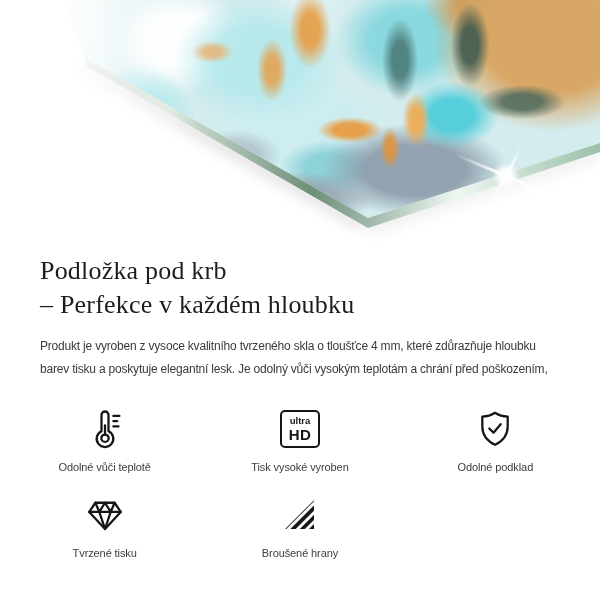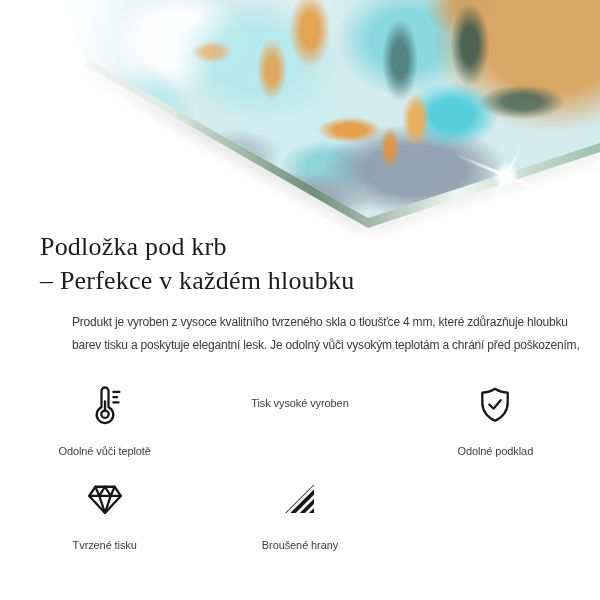--- a/index.html
+++ b/index.html
@@ -58,34 +58,34 @@
 
   .sparkle { position:absolute; left:506px; top:176px; width:0; height:0; }
   .sparkle .ray { position:absolute; top:0; left:0; height:3px; border-radius:2px;
     background:linear-gradient(90deg, rgba(255,255,255,0), #fff 45%, #fff 55%, rgba(255,255,255,0)); }
   .sparkle .ray-a { width:110px; transform:translate(-50%,-50%) rotate(23deg); }
   .sparkle .ray-b { width:70px;  transform:translate(-50%,-50%) rotate(-62deg); }
   .sparkle .core { position:absolute; top:0; left:0; width:28px; height:28px; transform:translate(-50%,-50%);
     background:radial-gradient(circle, #fff 0 28%, rgba(255,255,255,0) 70%); }
 
   
-  .content { position:absolute; left:40px; top:224px; width:530px; }
+  .content { position:absolute; left:40px; top:248px; width:530px; }
 
   .title { margin:0 0 13px 0; padding-top:6px; font-family:"Liberation Serif", serif;
     font-weight:400; font-size:26px; line-height:34px; color:#1d1d1d; letter-spacing:.2px; }
   .title-line { display:block; white-space:nowrap; }
 
   .desc { margin:0; font-size:12px; line-height:23px; color:#3a3a3a; letter-spacing:-0.2px; }
-  .desc-line { display:block; white-space:nowrap;margin-left:32px; }
+  .desc-line { display:block; white-space:nowrap; }
 
   .features { margin:24px 0 0 -33px; width:586px; display:grid;
     grid-template-columns:repeat(3, 1fr); row-gap:18px; }
   .feature { display:flex; flex-direction:column; align-items:center; }
   .icon-wrap { height:48px; display:flex; align-items:center; justify-content:center; }
-  .feature-label { margin-top:16px; font-size:11px; letter-spacing:-0.1px; color:#3c3c3c; }
+  .feature-label { margin-top:8px; font-size:11px; letter-spacing:-0.1px; color:#3c3c3c; }
 
   .icon-svg { stroke:#161616; fill:none; stroke-width:2.6; stroke-linecap:round; stroke-linejoin:round; }
 
   .uhd-box { width:40px; height:38px; border:2.5px solid #161616; border-radius:5px; box-sizing:border-box;
     display:flex; flex-direction:column; align-items:center; justify-content:center; color:#161616; }
   .uhd-top { font-size:9.5px; font-weight:700; line-height:1; margin-bottom:1px; }
   .uhd-big { font-size:15px; font-weight:800; line-height:1; letter-spacing:.3px; }
 </style>
 </head>
 <body>
@@ -126,20 +126,26 @@
             <path d="M20 8 a4 4 0 0 1 8 0 v18.5 a9.5 9.5 0 1 1 -8 0 Z"></path>
             <path d="M24 20 v10.5"></path>
             <circle cx="24" cy="34.5" r="4.2"></circle>
             <path d="M33.5 9 h7 M33.5 15 h4.5 M33.5 21 h6" stroke-width="2.4"></path>
           </svg>
         </div>
         <div class="feature-label">Odolné vůči teplotě</div>
       </div>
 
       <div class="feature">
+        <div class="icon-wrap">
+          <div class="uhd-box">
+            <span class="uhd-top">ultra</span>
+            <span class="uhd-big">HD</span>
+          </div>
+        </div>
         <div class="feature-label">Tisk vysoké vyroben</div>
       </div>
 
       <div class="feature">
         <div class="icon-wrap">
           <svg class="icon-svg" width="42" height="44" viewBox="0 0 48 48">
             <path d="M24 5.5 C28.5 8.5 33.5 9.8 38.5 9.8 V21 C38.5 31 33 37.5 24 42 C15 37.5 9.5 31 9.5 21 V9.8 C14.5 9.8 19.5 8.5 24 5.5 Z"></path>
             <path d="M17.5 23.5 l4.8 4.8 L30.5 18.5"></path>
           </svg>
         </div>

